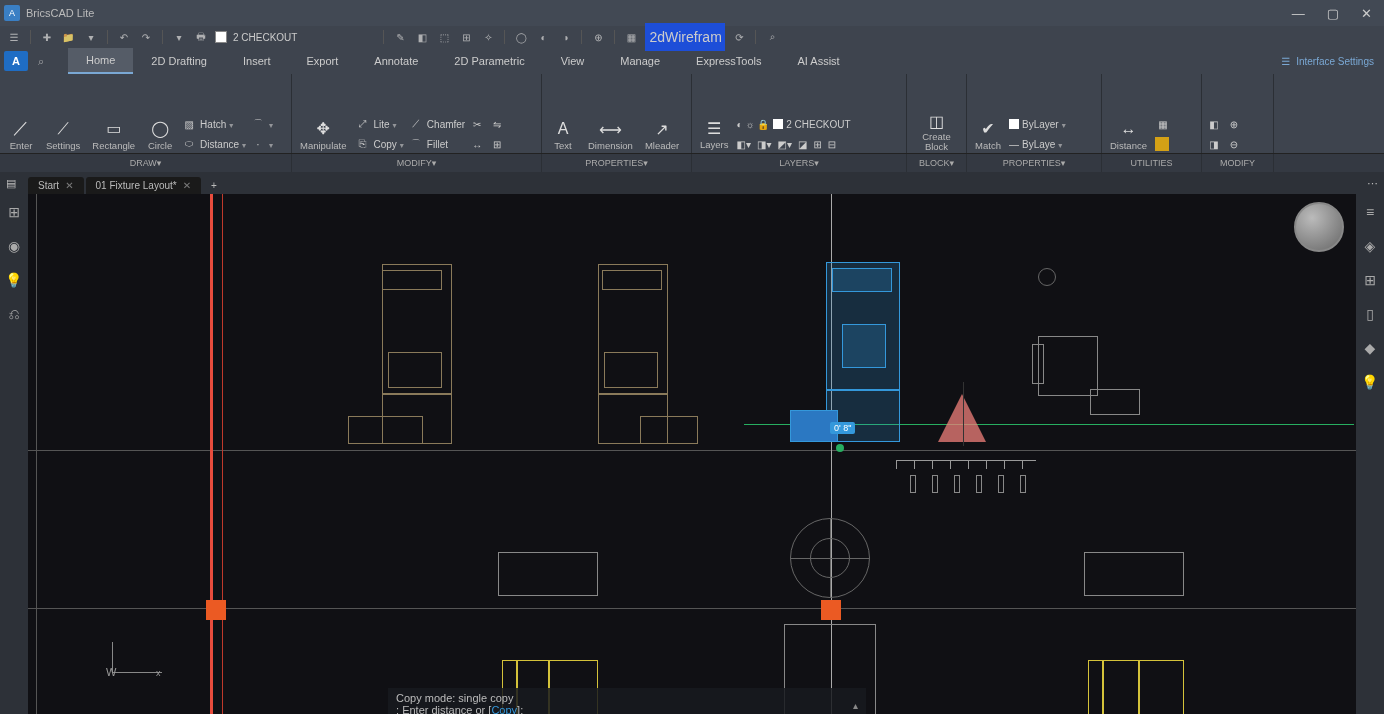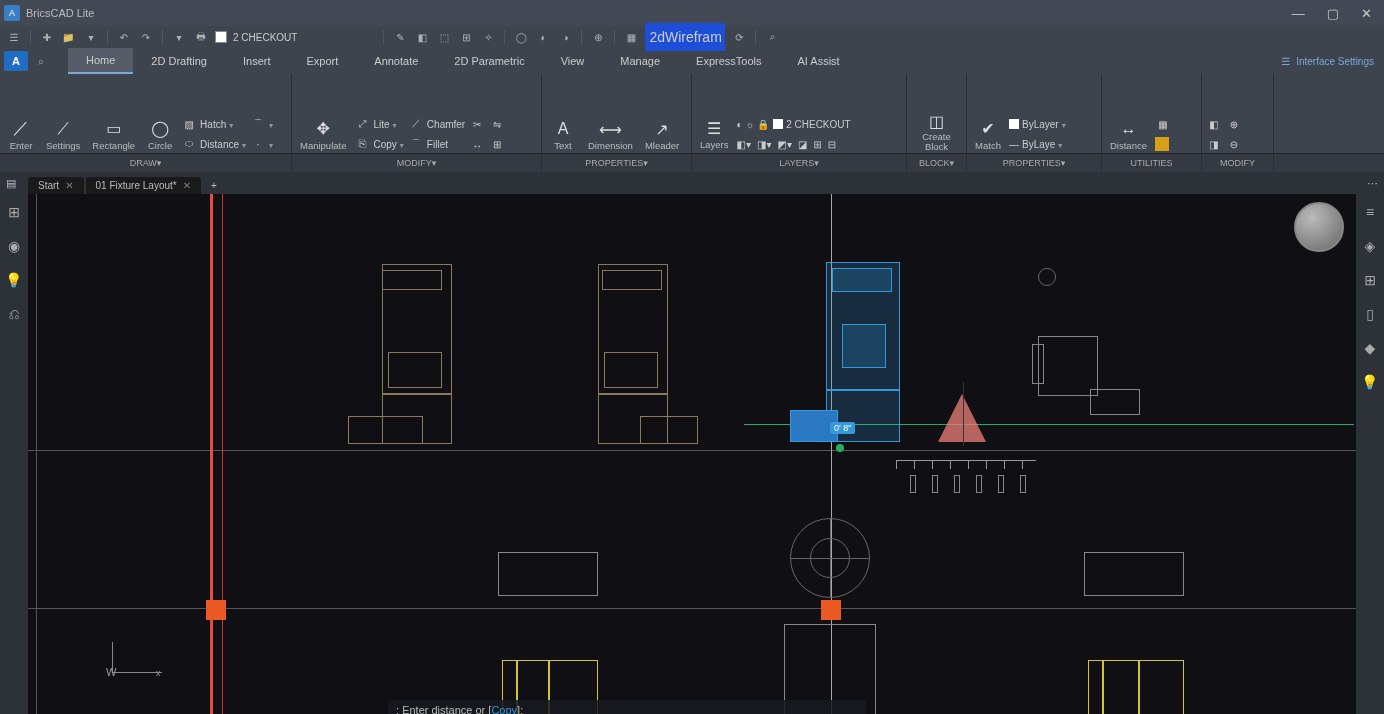--- a/index.html
+++ b/index.html
@@ -481,20 +481,21 @@
     <div style="position:absolute;left:1010px;top:74px;width:18px;height:18px;border:1px solid #666;border-radius:50%"></div>
 
     <div class="wcs">
       <div class="y"></div>
         <div class="x"></div>
       <span style="position:absolute;left:2px;top:-6px">W</span>
       <span style="position:absolute;left:52px;top:-4px;font-size:9px">x</span>
     </div>
 
     <div class="cmd">
+      <div>Copy mode: single copy</div>
       <div>
         <span>: </span><span>Enter distance or [</span><span class="opt">Copy</span><span>]:</span>
       </div>
       <span class="arrow">▴</span>
     </div>
   </div>
 
   <div class="rightbar">
     <span class="ic">≡</span>
     <span class="ic">◈</span>

